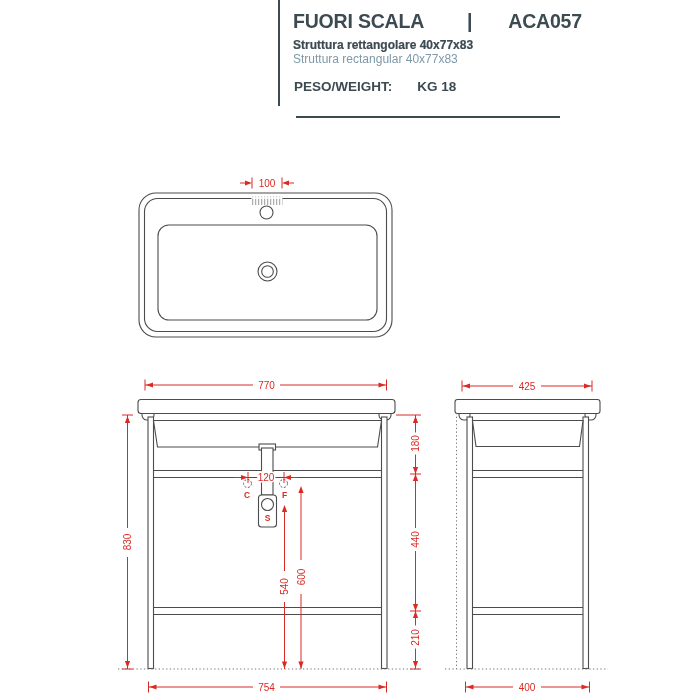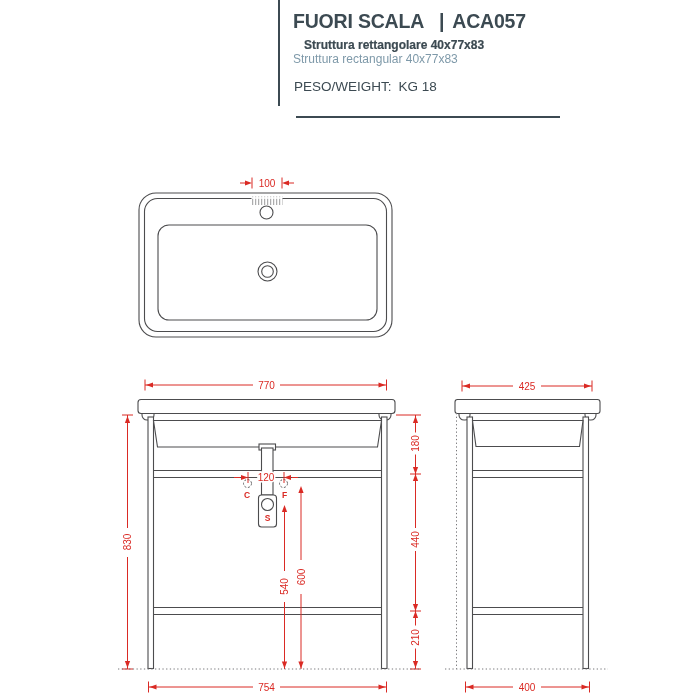--- a/index.html
+++ b/index.html
@@ -4,28 +4,28 @@
 <style>
   :root{
     --dimension_red:#da2a24; --ink:#3c4a52; --muted_blue:#7e99a9; --line_gray:#4c4c4e;
   }
   html,body{margin:0;padding:0;background:#fff;}
   .page{position:relative;width:700px;height:700px;background:#fff;overflow:hidden;
         font-family:"Liberation Sans",sans-serif;}
   
   .vline{position:absolute;left:278px;top:0;width:2px;height:106px;background:var(--ink);}
   .title{position:absolute;left:293px;top:10px;margin:0;font-size:19.5px;font-weight:700;
-         color:var(--ink);letter-spacing:-.2px;display:flex;white-space:nowrap;}
+         color:var(--ink);letter-spacing:-.2px;display:flex;white-space:nowrap;gap:28px;}
   .title .sep{margin:0 8px 0 15px;}
   .sub{position:absolute;left:293px;margin:0;font-size:12px;white-space:nowrap;}
-  .sub-it{top:38px;color:var(--ink);font-weight:700;margin-left:11px;-webkit-text-stroke:.2px;}
+  .sub-it{top:38px;color:var(--ink);font-weight:700;-webkit-text-stroke:.2px;}
   .sub-en{top:52px;color:var(--muted_blue);}
-  .weight{position:absolute;left:294px;top:79px;margin:0;font-size:13.5px;font-weight:400;
+  .weight{position:absolute;left:294px;top:79px;margin:0;font-size:13.5px;font-weight:700;
           color:var(--ink);display:flex;white-space:nowrap;}
-  .weight .wv{margin-left:7px;}
+  .weight .wv{margin-left:25px;}
   .hline{position:absolute;left:296px;top:116px;width:264px;height:2px;background:var(--ink);}
   
   svg.drawing{position:absolute;left:0;top:0;}
   .draw{stroke:var(--line_gray);stroke-width:1.1;fill:none;}
   .drawf{stroke:var(--line_gray);stroke-width:1.1;fill:#fff;}
   .dotted{stroke:#77777a;stroke-width:1;fill:none;stroke-dasharray:1.3 2.4;}
   .dashc{stroke:#5b5b5d;stroke-width:1;fill:#fff;stroke-dasharray:2 1.7;}
   .dl{stroke:var(--dimension_red);stroke-width:1;fill:none;}
   .df{fill:var(--dimension_red);stroke:none;}
   .dim{font:10px "Liberation Sans",sans-serif;fill:var(--dimension_red);text-anchor:middle;}

